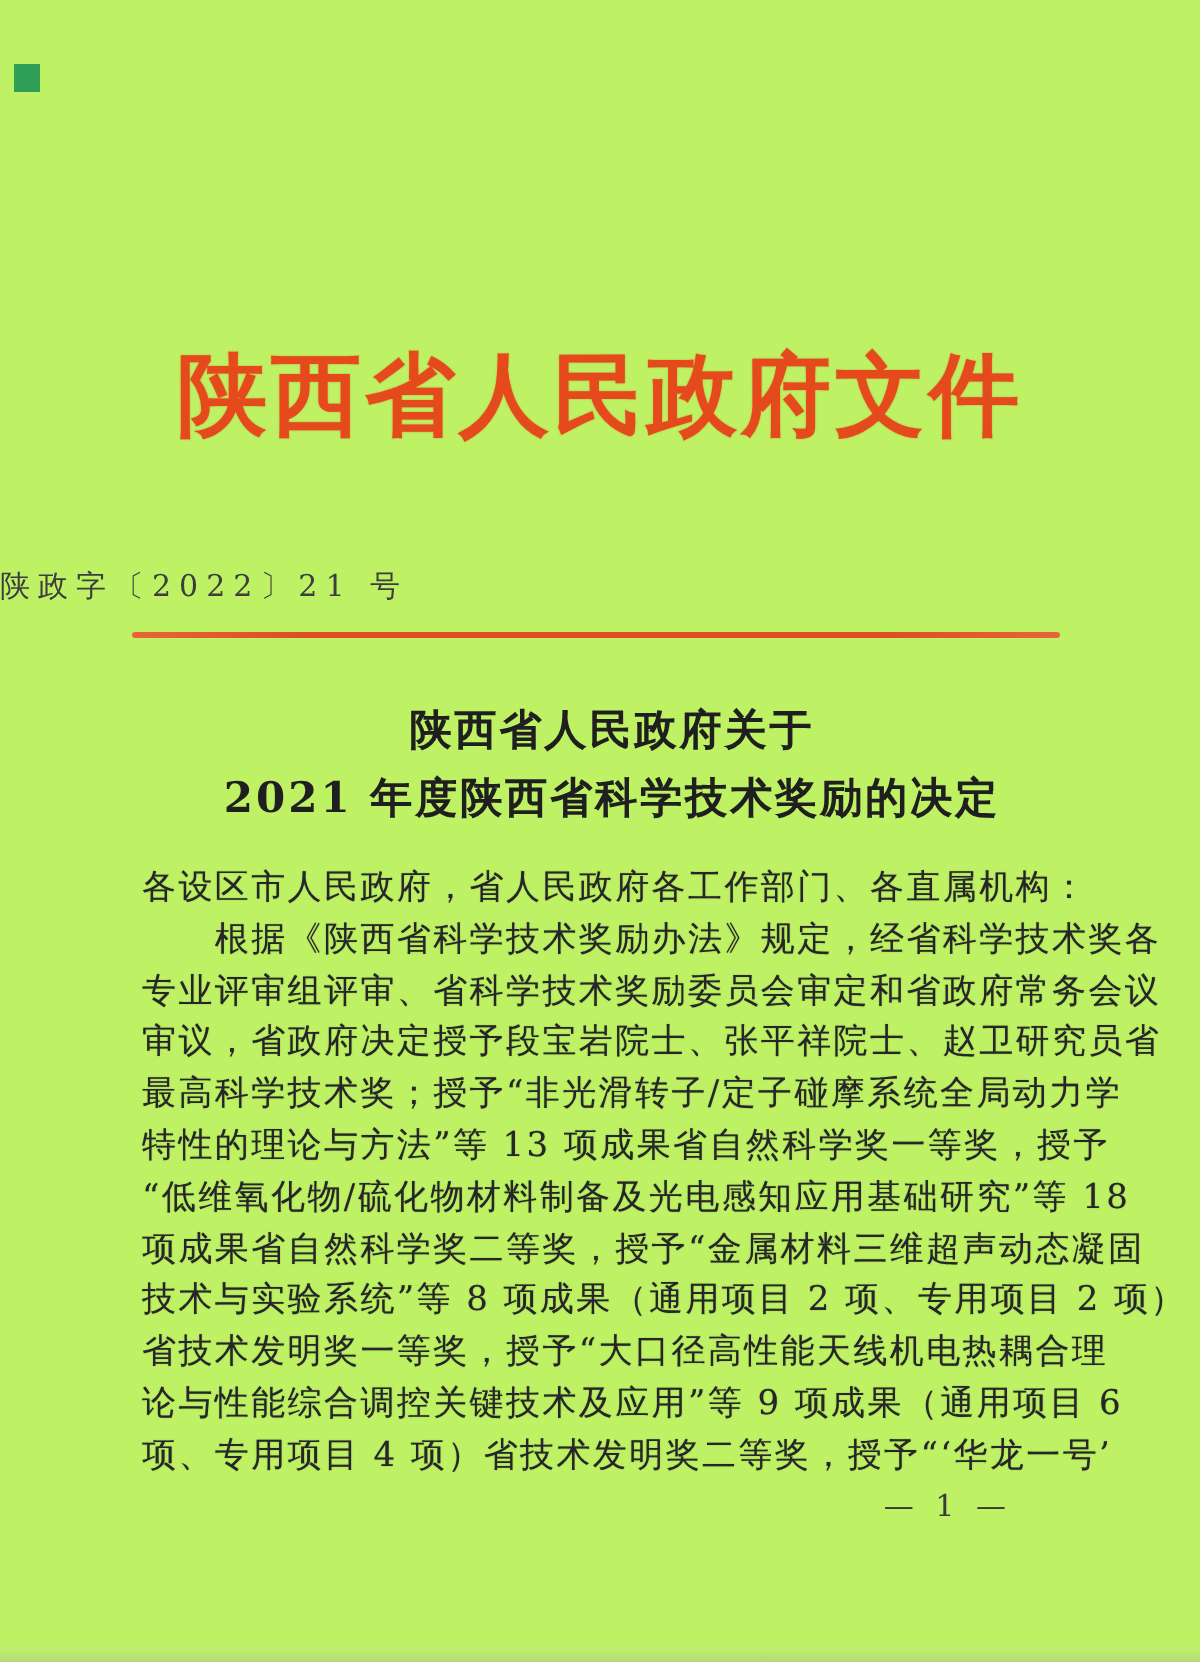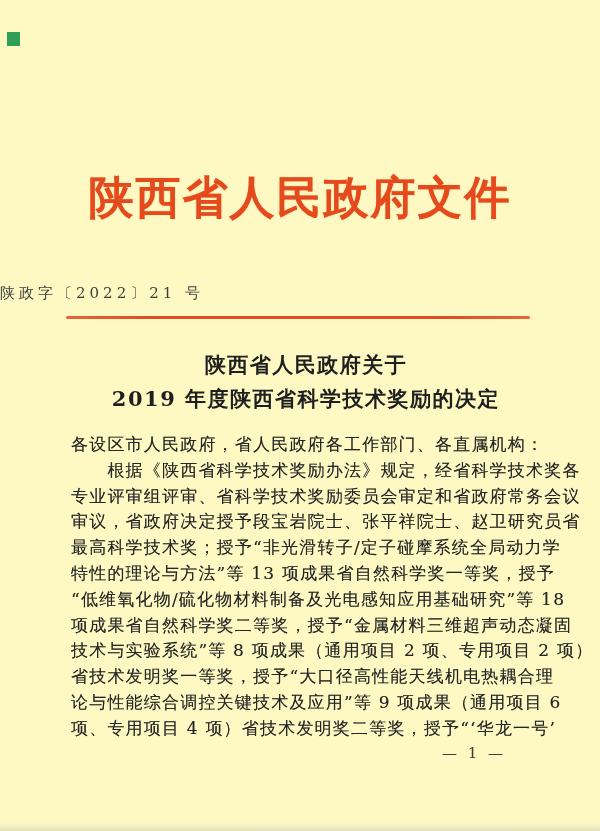--- a/index.html
+++ b/index.html
@@ -1,20 +1,20 @@
 <!DOCTYPE html>
 <html><head>
 <meta charset="utf-8">
 <style>
   html, body { margin: 0; padding: 0; background: #ffffff; }
   .page {
     position: relative;
     width: 600px;
     height: 831px;
-    background: #fef9c3;
+    background: #bef264;
     overflow: hidden;
     font-family: "DejaVu Serif", "Liberation Serif", serif;
   }
   .corner-mark {
     position: absolute;
     left: 7px; top: 32px;
     width: 13px; height: 14px;
     background: #2f9e56;
   }
   .red-title {
@@ -103,21 +103,21 @@
   <div class="corner-mark" style="background: rgb(47, 158, 86);"></div>
 
   <h1 class="red-title" style="color: rgb(229, 74, 29);">陕西省人民政府文件</h1>
 
   <div class="doc-number">陕政字〔2022〕21 号</div>
 
   <div class="red-rule"></div>
 
   <div class="decision-title">
     <div>陕西省人民政府关于</div>
-    <div>2019 年度陕西省科学技术奖励的决定</div>
+    <div>2021 年度陕西省科学技术奖励的决定</div>
   </div>
 
   <div class="doc-body" id="doc-body">
       <div class="line no-justify">各设区市人民政府，省人民政府各工作部门、各直属机构：</div>
       <div class="line">　　根据《陕西省科学技术奖励办法》规定，经省科学技术奖各</div>
       <div class="line">专业评审组评审、省科学技术奖励委员会审定和省政府常务会议</div>
       <div class="line">审议，省政府决定授予段宝岩院士、张平祥院士、赵卫研究员省</div>
       <div class="line">最高科学技术奖；授予“非光滑转子/定子碰摩系统全局动力学</div>
       <div class="line">特性的理论与方法”等 13 项成果省自然科学奖一等奖，授予</div>
       <div class="line">“低维氧化物/硫化物材料制备及光电感知应用基础研究”等 18</div>

